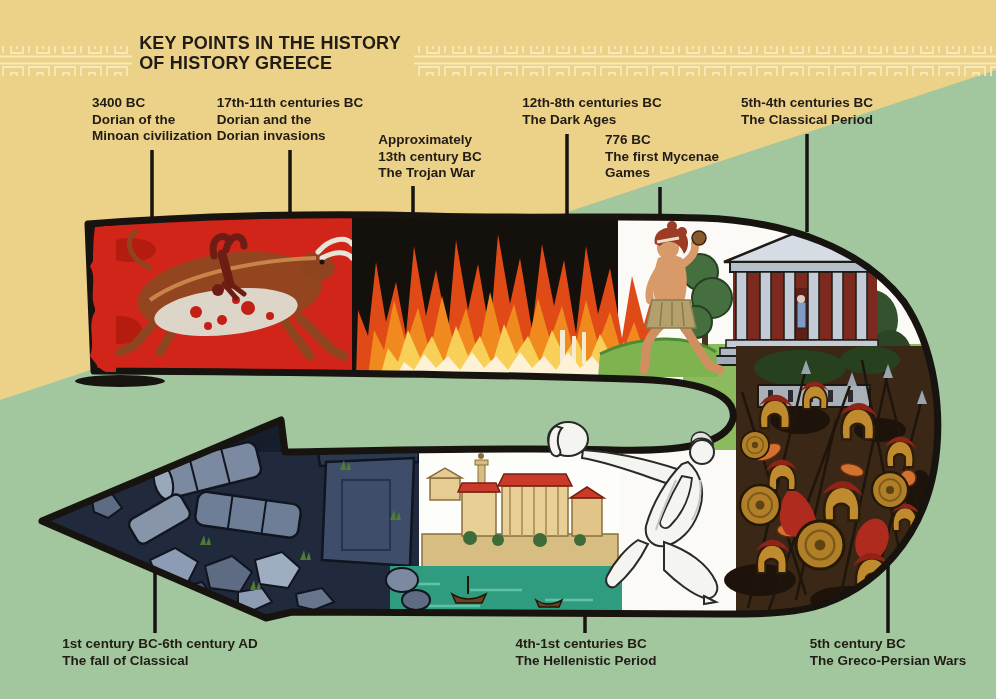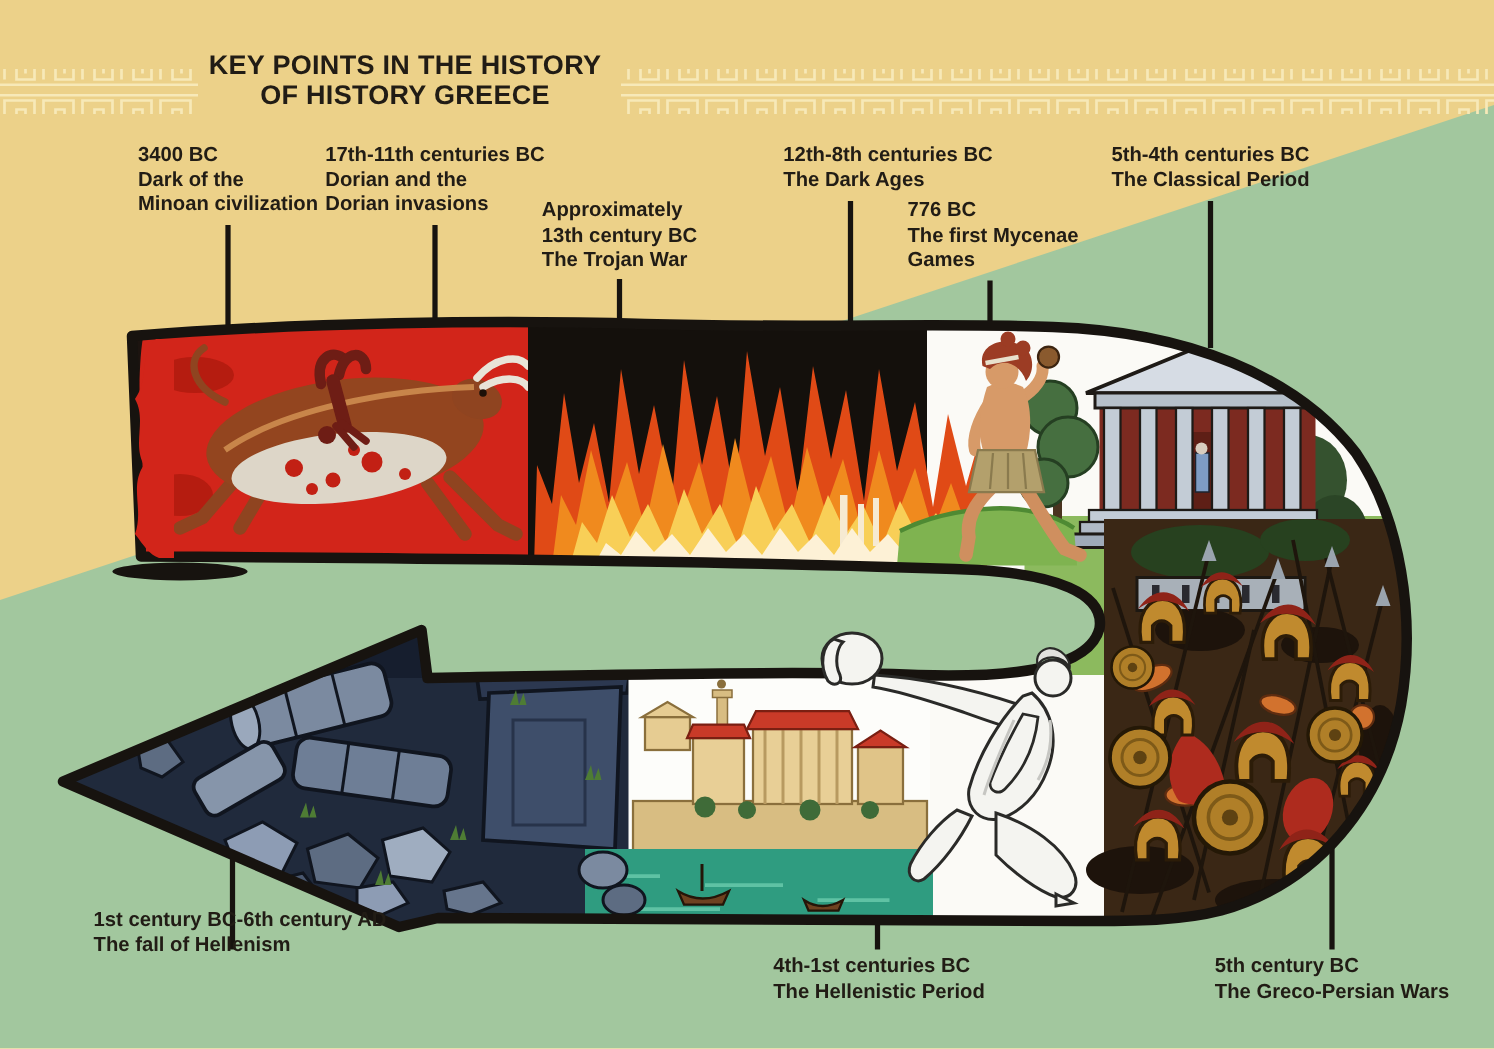--- a/index.html
+++ b/index.html
@@ -3,21 +3,21 @@
 <meta charset="utf-8">
 <style>
   html,body{margin:0;padding:0;}
   .stage{
     position:relative;width:996px;height:699px;overflow:hidden;
     background:#ecd189;font-family:"Liberation Sans",sans-serif;
   }
   .stage svg{position:absolute;left:0;top:0;}
   .title{
     position:absolute;left:270px;top:33px;transform:translateX(-50%);
-    text-align:center;font-weight:800;font-size:18px;line-height:20px;
+    text-align:left;font-weight:800;font-size:18px;line-height:20px;
     letter-spacing:.2px;color:#211c15;white-space:nowrap;
   }
   .evt{
     position:absolute;transform:translateX(-50%);text-align:left;
     font-weight:700;font-size:13.5px;line-height:16.5px;color:#211c15;
     white-space:nowrap;
   }
 </style>
 </head>
 <body>
@@ -313,31 +313,31 @@
   </g>
 </svg>
 
 <div class="title">
   <div>KEY POINTS IN THE HISTORY</div>
   <div>OF HISTORY GREECE</div>
 </div>
 
 <div class="evt" style="left:152px;top:95px">
   <div>3400 BC</div>
-  <div>Dark of the</div>
+  <div>Dorian of the</div>
   <div>Minoan civilization</div>
 </div>
 
 <div class="evt" style="left:290px;top:95px">
   <div>17th-11th centuries BC</div>
   <div>Dorian and the</div>
   <div>Dorian invasions</div>
 </div>
 
-<div class="evt" style="left:413px;top:132px">
+<div class="evt" style="left:430px;top:132px">
   <div>Approximately</div>
   <div>13th century BC</div>
   <div>The Trojan War</div>
 </div>
 
 <div class="evt" style="left:592px;top:95px">
   <div>12th-8th centuries BC</div>
   <div>The Dark Ages</div>
 </div>
 
@@ -355,18 +355,18 @@
 <div class="evt" style="left:888px;top:636px">
   <div>5th century BC</div>
   <div>The Greco-Persian Wars</div>
 </div>
 
 <div class="evt" style="left:586px;top:636px">
   <div>4th-1st centuries BC</div>
   <div>The Hellenistic Period</div>
 </div>
 
-<div class="evt" style="left:160px;top:605px">
+<div class="evt" style="left:160px;top:636px">
   <div>1st century BC-6th century AD</div>
-  <div>The fall of Hellenism</div>
+  <div>The fall of Classical</div>
 </div>
 
 </div>
 
 </body></html>

